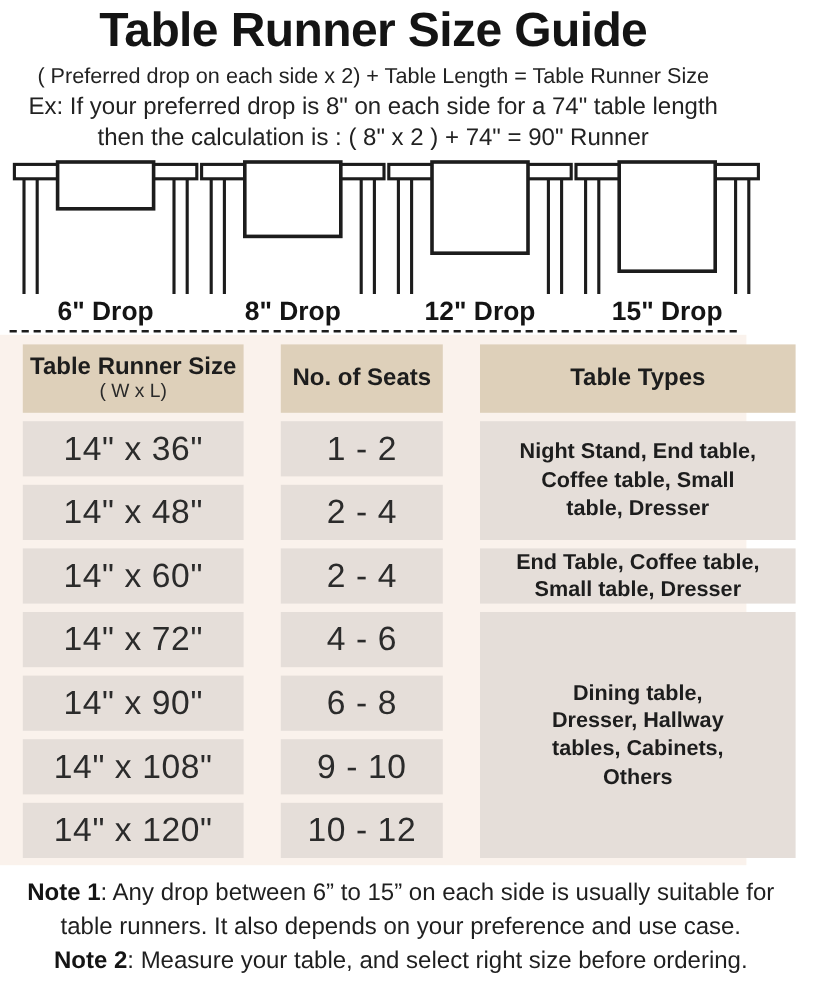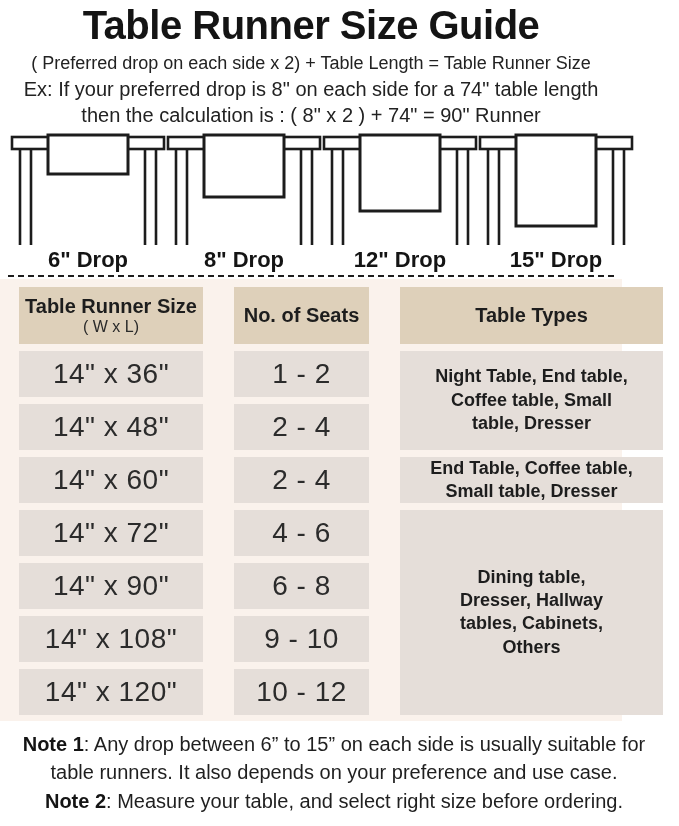--- a/index.html
+++ b/index.html
@@ -195,21 +195,21 @@
           <span class="seat-val">9 - 10</span>
         </div>
 
       <div class="cell gc1 gr8">
           <span class="size-val">14" x 120"</span>
         </div>
       <div class="cell gc2 gr8">
           <span class="seat-val">10 - 12</span>
         </div>
 
-      <div class="cell type-cell gc3 span-2-3">Night Table, End table,
+      <div class="cell type-cell gc3 span-2-3">Night Stand, End table,
 Coffee table, Small
 table, Dresser</div>
       <div class="cell type-cell gc3 span-4">End Table, Coffee table,
 Small table, Dresser</div>
       <div class="cell type-cell gc3 span-5-8">Dining table,
 Dresser, Hallway
 tables, Cabinets,
 Others</div>
 
     </div>

